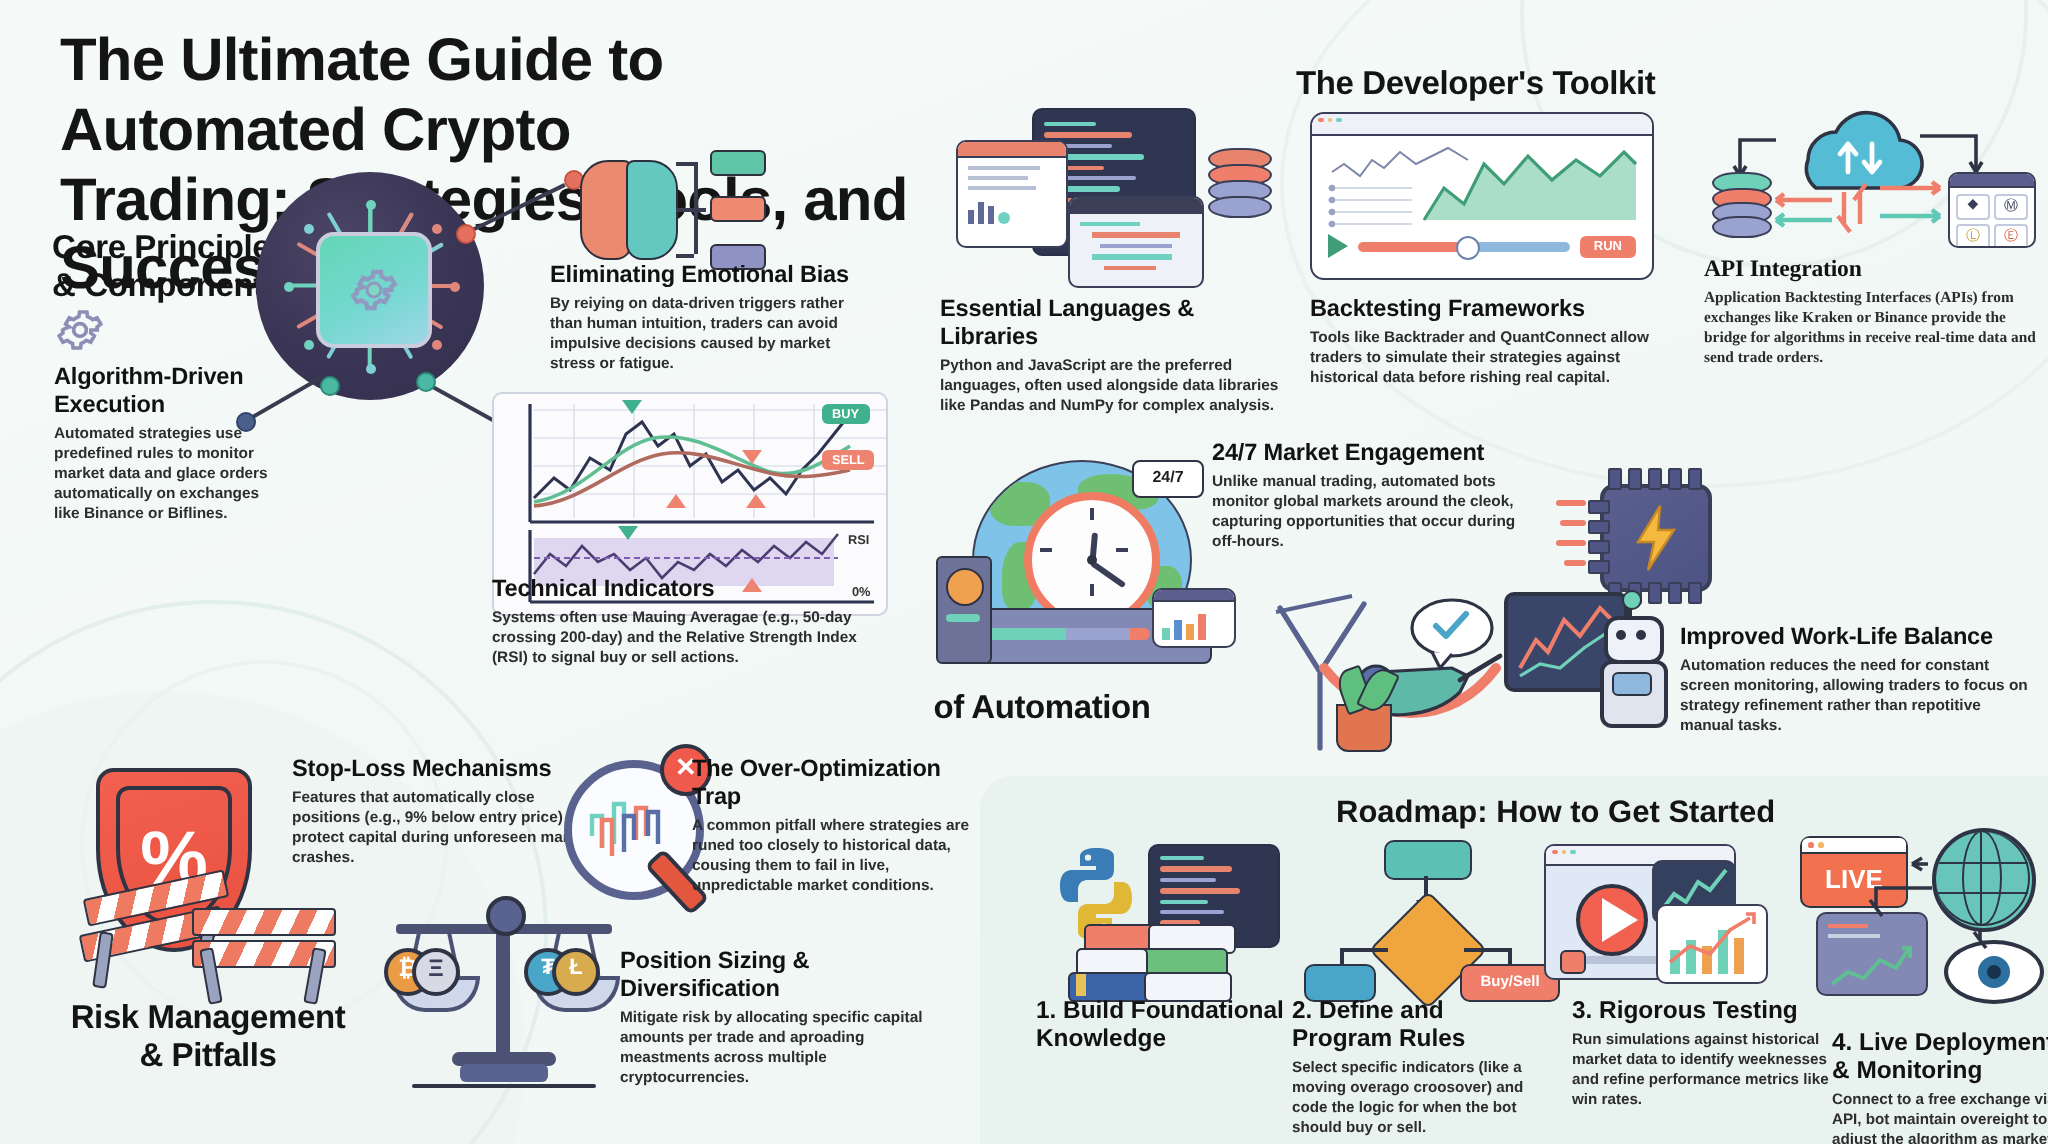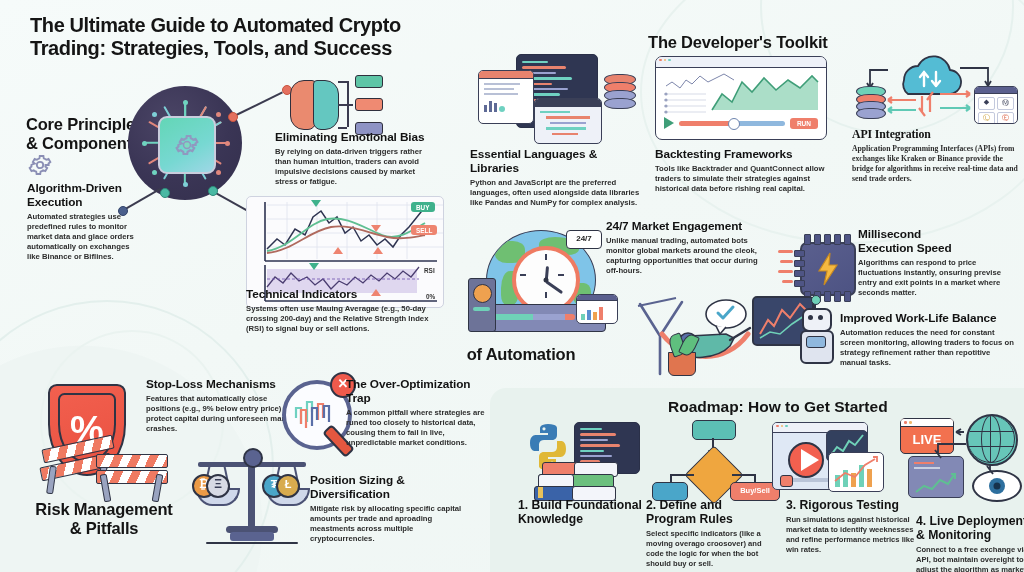--- a/index.html
+++ b/index.html
@@ -17,21 +17,21 @@
   }
   .swoosh{position:absolute;border-radius:50%;border:2px solid #e3efec;pointer-events:none;}
   .sw1{width:330px;height:330px;left:-60px;top:300px;}
   .sw2{width:250px;height:250px;left:760px;top:-120px;border-color:#e6f1ee;}
   .sw3{width:420px;height:300px;left:640px;top:-60px;border-color:#e8f2ef;}
   .sw4{width:180px;height:180px;left:40px;top:330px;border-color:#eaf3f0;}
 
   
   .h-title{
     position:absolute;left:30px;top:14px;width:430px;
-    font-size:20px;line-height:1.16;font-weight:700;letter-spacing:-0.4px;color:#151515;
+    font-size:30px;line-height:1.16;font-weight:700;letter-spacing:-0.4px;color:#151515;
   }
   .sec-head{font-weight:700;font-size:16.5px;line-height:1.16;color:#141414;letter-spacing:-0.2px;}
   .blk-head{font-weight:700;font-size:11.8px;line-height:1.17;color:#121212;letter-spacing:-0.1px;}
   .blk-body{font-weight:700;font-size:7.7px;line-height:1.3;color:#2d2d2d;margin-top:2px;}
   .step-head{font-weight:700;font-size:12.2px;line-height:1.16;color:#121212;}
   .step-body{font-weight:700;font-size:7.6px;line-height:1.32;color:#2d2d2d;margin-top:3px;}
 
   .abs{position:absolute;}
 
   
@@ -419,21 +419,21 @@
         <div style="height:11px;border:1px solid #c3c9dd;border-radius:2px;text-align:center;font-size:7px;color:#3a3f57;">◆</div>
         <div style="height:11px;border:1px solid #c3c9dd;border-radius:2px;text-align:center;font-size:7px;color:#3a3f57;">Ⓜ</div>
         <div style="height:11px;border:1px solid #c3c9dd;border-radius:2px;text-align:center;font-size:7px;color:#c99a2e;">Ⓛ</div>
         <div style="height:11px;border:1px solid #c3c9dd;border-radius:2px;text-align:center;font-size:7px;color:#d95c3e;">Ⓔ</div>
       </div>
     </div>
   </div>
 
   <div class="abs" style="left:852px;top:128px;width:166px;font-family:Liberation Serif, serif;">
     <div class="blk-head">API Integration</div>
-    <div class="blk-body">Application Programming Interfaces (APIs) from exchanges like Kraken or Binance provide the bridge for algorithms in receive real-time data and send trade orders.</div>
+    <div class="blk-body">Application Backtesting Interfaces (APIs) from exchanges like Kraken or Binance provide the bridge for algorithms in receive real-time data and send trade orders.</div>
   </div>
 
   <div class="abs" style="left:606px;top:220px;width:164px;">
     <div class="blk-head">24/7 Market Engagement</div>
     <div class="blk-body">Unlike manual trading, automated bots monitor global markets around the cleok, capturing opportunities that occur during off-hours.</div>
   </div>
 
   <div class="abs" style="left:468px;top:228px;width:150px;height:118px;">
     <div class="globe" style="left:18px;top:2px;width:108px;height:98px;">
       <div class="land" style="left:8px;top:10px;width:30px;height:22px;"></div>
@@ -489,25 +489,20 @@
     <div class="pin" style="left:16px;top:18px;width:9px;height:5px;"></div>
     <div class="pin" style="left:16px;top:28px;width:9px;height:5px;"></div>
     <div class="pin" style="left:16px;top:38px;width:9px;height:5px;"></div>
     <div class="pin" style="left:16px;top:48px;width:9px;height:5px;"></div>
     <div style="position:absolute;left:0;top:18px;width:15px;height:3px;background:#ef7f6b;border-radius:2px;"></div>
     <div style="position:absolute;left:2px;top:28px;width:13px;height:3px;background:#ef7f6b;border-radius:2px;"></div>
     <div style="position:absolute;left:0;top:38px;width:15px;height:3px;background:#ef7f6b;border-radius:2px;"></div>
     <div style="position:absolute;left:4px;top:48px;width:11px;height:3px;background:#ef7f6b;border-radius:2px;"></div>
   </div>
 
-  <div class="abs" style="left:858px;top:228px;width:160px;">
-    <div class="blk-head">Millisecond</div>
-    <div class="blk-head">Execution Speed</div>
-    <div class="blk-body">Algorithms can respond to price fluctuations instantly, onsuring previse entry and exit points in a market where seconds matter.</div>
-  </div>
 
   <div class="abs" style="left:840px;top:312px;width:178px;">
     <div class="blk-head">Improved Work-Life Balance</div>
     <div class="blk-body">Automation reduces the need for constant screen monitoring, allowing traders to focus on strategy refinement rather than repotitive manual tasks.</div>
   </div>
 
   <div class="abs" style="left:630px;top:290px;width:200px;height:90px;">
     <svg width="200" height="90" viewBox="0 0 200 90">
       <path d="M10,14 L30,46 M30,46 L52,12 M30,46 L30,84" stroke="#5a6390" stroke-width="2.6" fill="none" stroke-linecap="round"></path>
       <path d="M8,16 L46,8" stroke="#5a6390" stroke-width="2" fill="none"></path>

